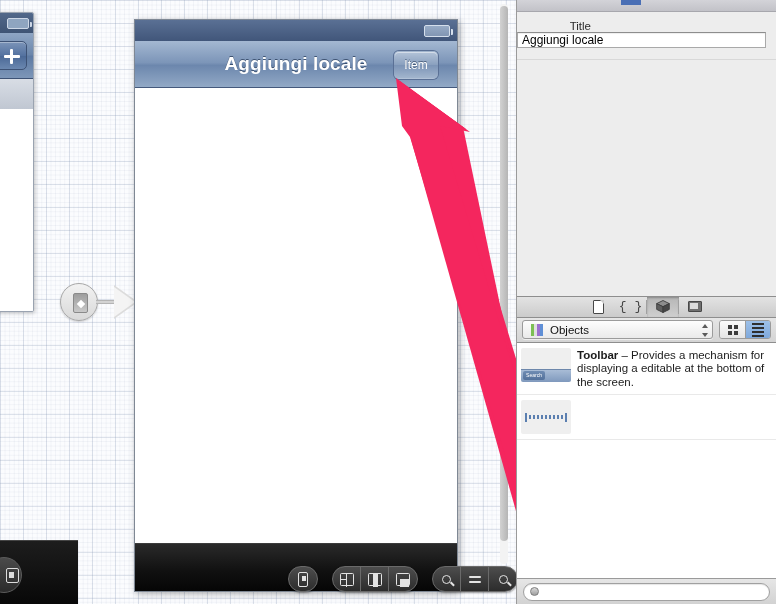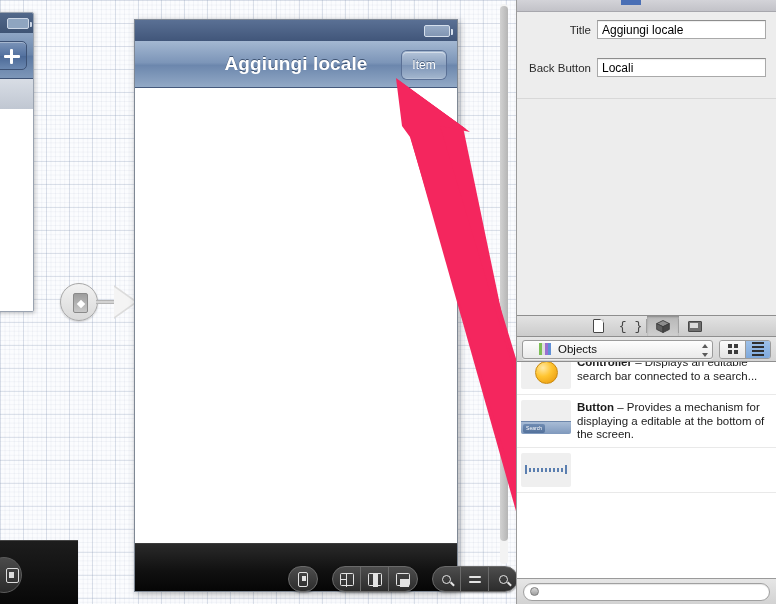--- a/index.html
+++ b/index.html
@@ -162,21 +162,21 @@
     border-bottom:1px solid #44597c;
     position:relative;
     display:flex; align-items:center; justify-content:center;
   }
   .sc-title {
     font-size:19px; font-weight:bold; color:#ffffff;
     text-shadow:0 -1px 0 rgba(40,60,90,0.75);
     letter-spacing:0.1px;
   }
   .sc-item {
-    position:absolute; right:11px; top:10px;
+    position:absolute; right:19px; top:10px;
     min-width:44px; height:28px;
     padding:0 9px;
     border-radius:5px;
     background:linear-gradient(to bottom,#b3c3d8 0%,#8ba1bf 48%,#7d95b7 52%,#a2b5cd 100%);
     border:1px solid #4d628400;
     box-shadow:inset 0 1px 0 rgba(255,255,255,0.45), 0 0 0 1px #5a7095;
     display:flex; align-items:center; justify-content:center;
     font-size:12px; color:#ffffff; font-weight:normal;
     text-shadow:0 -1px 0 rgba(40,60,90,0.7);
   }
@@ -266,22 +266,23 @@
   .insp-header-tab {
     position:absolute; left:104px; top:0; width:20px; height:5px;
     background:#4a6fb5;
   }
   .insp-body {
     flex:0 0 auto;
     padding:8px 10px 0 0;
     background:#ededed;
   }
   .field-row {
-    display:flex; align-items:center;
-    margin-bottom:19px;
+    display:flex; 
+    margin-bottom:9px;
+    flex-direction:column;
   }
   .field-label {
     width:74px; text-align:right; margin-right:6px;
     font-size:11.5px; color:#2b2b2b;
   }
   .field-input {
     flex:1;
     height:19px;
     background:#ffffff;
     border:1px solid #a9a9a9;
@@ -337,21 +338,21 @@
     padding:0 5px;
     gap:6px;
     background:linear-gradient(to bottom,#e6e6e6,#d4d4d4);
     border-bottom:1px solid #8e8e8e;
   }
   .lib-select {
     flex:1; height:19px;
     background:linear-gradient(to bottom,#fdfdfd,#eaeaea);
     border:1px solid #9b9b9b; border-radius:3px;
     display:flex; align-items:center;
-    padding:0 16px; gap:5px;
+    padding:0 8px; gap:5px;
     position:relative;
     box-shadow:0 1px 0 rgba(255,255,255,0.6);
   }
   .lib-select-icon { width:14px; height:12px; display:flex; }
   .lsq { width:3px; height:12px; }
   .lib-select-label { font-size:11.5px; color:#111; }
   .lib-select-arrows {
     position:absolute; right:4px; top:3px;
     width:7px; height:13px;
     display:flex; flex-direction:column; align-items:center; justify-content:space-between;
@@ -558,24 +559,20 @@
 <div id="right">
 
   <div class="insp-header">
     <div class="insp-header-tab"></div>
   </div>
 
   <div class="insp-body">
     <div class="field-row">
       <span class="field-label">Title</span>
       <input class="field-input" type="text" value="Aggiungi locale" style="">
-    </div>
-    <div class="field-row">
-      <span class="field-label">Back Button</span>
-      <input class="field-input" type="text" value="Locali" style="">
     </div>
   </div>
 
   <div class="insp-spacer"></div>
 
   <div class="lib-tabbar">
     <div class="lib-tab">
       <span class="ic-doc"></span>
     </div>
     <div class="lib-tab">
@@ -624,35 +621,27 @@
             <span></span>
             <span></span>
             <span></span>
           </span>
       </div>
     </div>
   </div>
 
   <div class="lib-list">
 
-    <div class="lib-item" style="padding-top:0;margin-top:-7px;">
-      <div class="lib-thumb">
-        <span class="th-sphere"></span>
-      </div>
-      <div class="lib-text">
-        <b>Controller</b><span> – </span><span>Displays an editable search bar connected to a search...</span>
-      </div>
-    </div>
 
     <div class="lib-item">
       <div class="lib-thumb">
         <span class="th-toolbar"></span>
       </div>
       <div class="lib-text">
-        <b>Button</b><span> – </span><span>Provides a mechanism for displaying a editable at the bottom of the screen.</span>
+        <b>Toolbar</b><span> – </span><span>Provides a mechanism for displaying a editable at the bottom of the screen.</span>
       </div>
     </div>
 
 
     <div class="lib-item">
       <div class="lib-thumb">
         <span class="th-fixed"></span>
       </div>
     </div>
 

